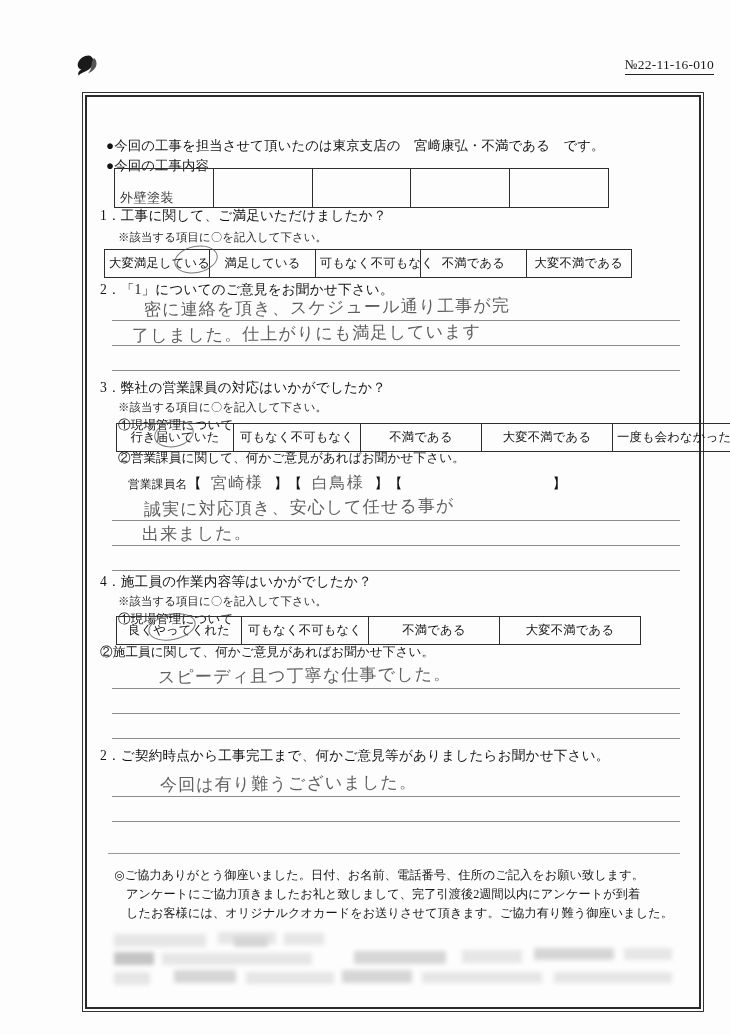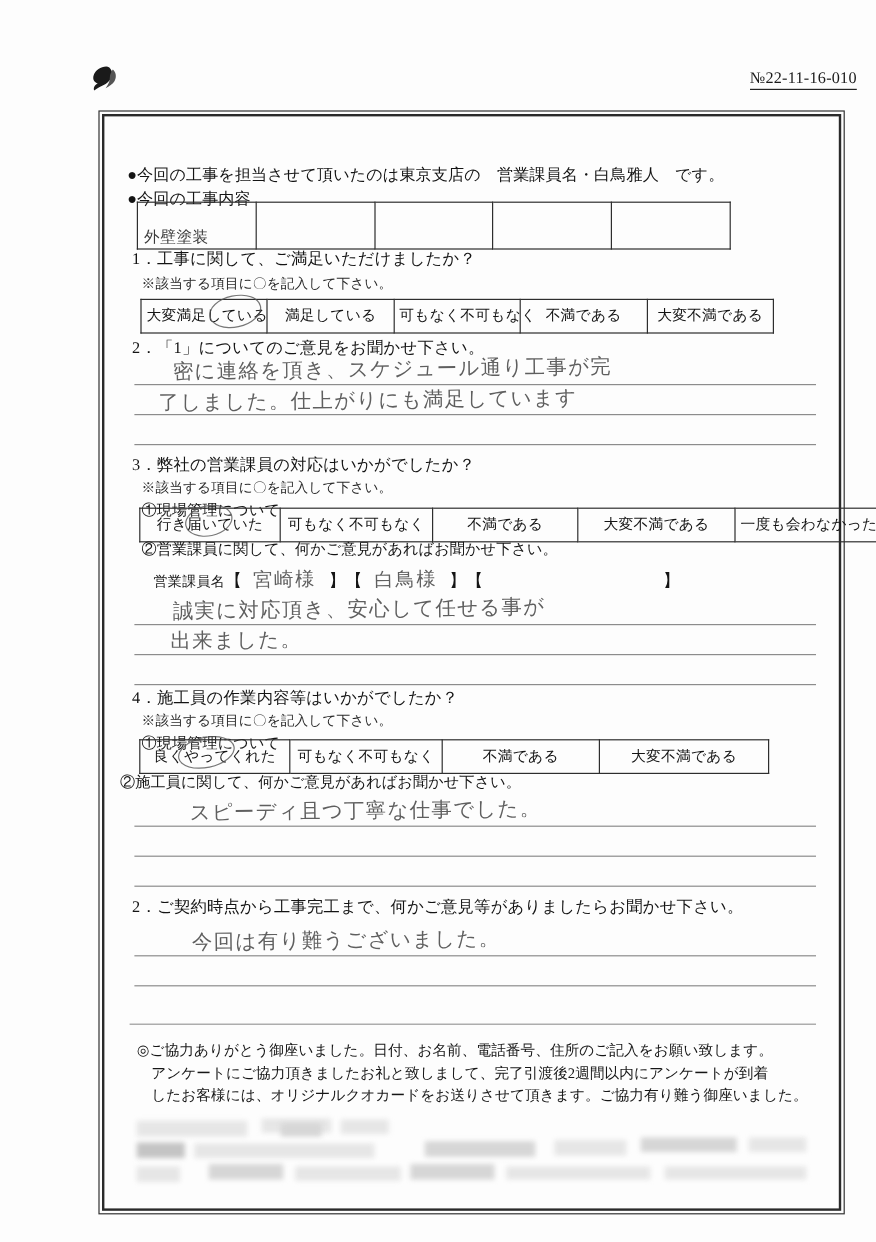--- a/index.html
+++ b/index.html
@@ -104,21 +104,20 @@
     font-size: 13.2px;
     line-height: 1.25;
     letter-spacing: 0.1px;
     white-space: nowrap;
     color: #141414;
   }
   .bullet-line { font-size: 13.4px; }
   .q-head {
     font-size: 13.6px;
     letter-spacing: 0.2px;
-    margin-left: 10px;
   }
   .note {
     font-size: 11.4px;
     color: #2a2a2a;
     letter-spacing: 0.1px;
   }
   .sub-head {
     font-size: 12.6px;
     letter-spacing: 0.1px;
   }
@@ -155,21 +154,21 @@
     position: absolute;
     left: 5px;
     bottom: 0px;
     font-family: "DejaVu Sans", "Liberation Sans", sans-serif;
     font-size: 13px;
     color: #3a3a3a;
     letter-spacing: 0.5px;
   }
 
   
-  #q1-table { left: 21px; top: 153px; width: 528px; }
+  #q1-table { left: 8px; top: 153px; width: 528px; }
   #q3-table { left: 20px; top: 327px; width: 570px; }
   #q4-table { left: 20px; top: 520px; width: 495px; }
 
   
   .rule {
     position: absolute;
     height: 0;
     border-top: 1px solid #8c8c8c;
   }
 
@@ -273,21 +272,21 @@
       </svg>
     </div>
     <span class="doc-no">№22-11-16-010</span>
   </div>
 
   <div class="frame"></div>
 
   <div class="inner">
 
 
-    <div class="line bullet-line" style="left:10px; top:42px;">●今回の工事を担当させて頂いたのは東京支店の　営業課員名・白鳥雅人　です。</div>
+    <div class="line bullet-line" style="left:10px; top:42px;">●今回の工事を担当させて頂いたのは東京支店の　宮﨑康弘・不満である　です。</div>
     <div class="line bullet-line" style="left:10px; top:62px;">●今回の工事内容</div>
 
     <table class="grid" id="work-table">
       <tbody>
           <tr>
         <td class="first">
           <span class="hand-cell">外壁塗装</span>
         </td>
         <td></td>
         <td></td>

